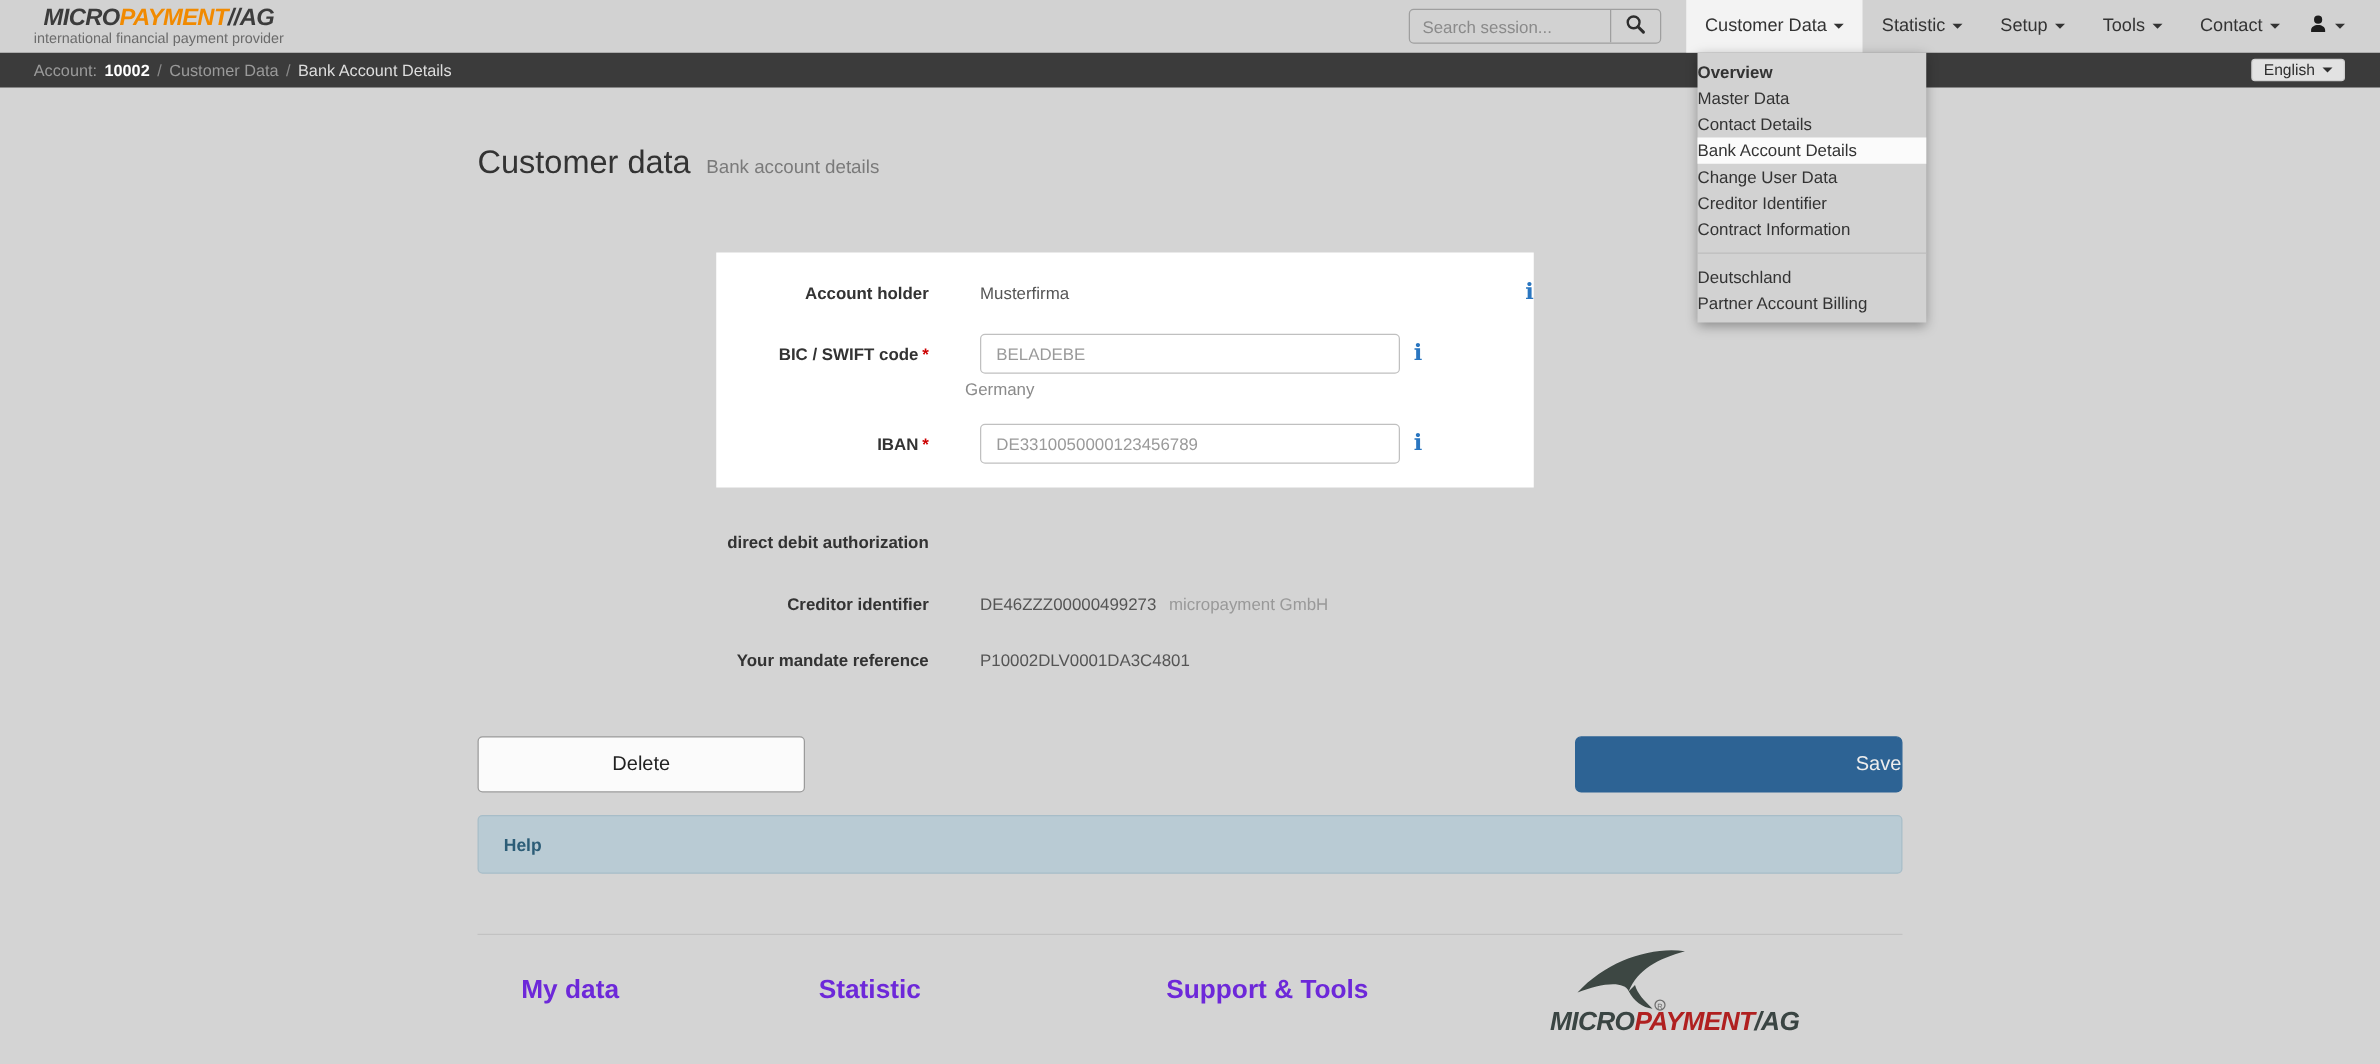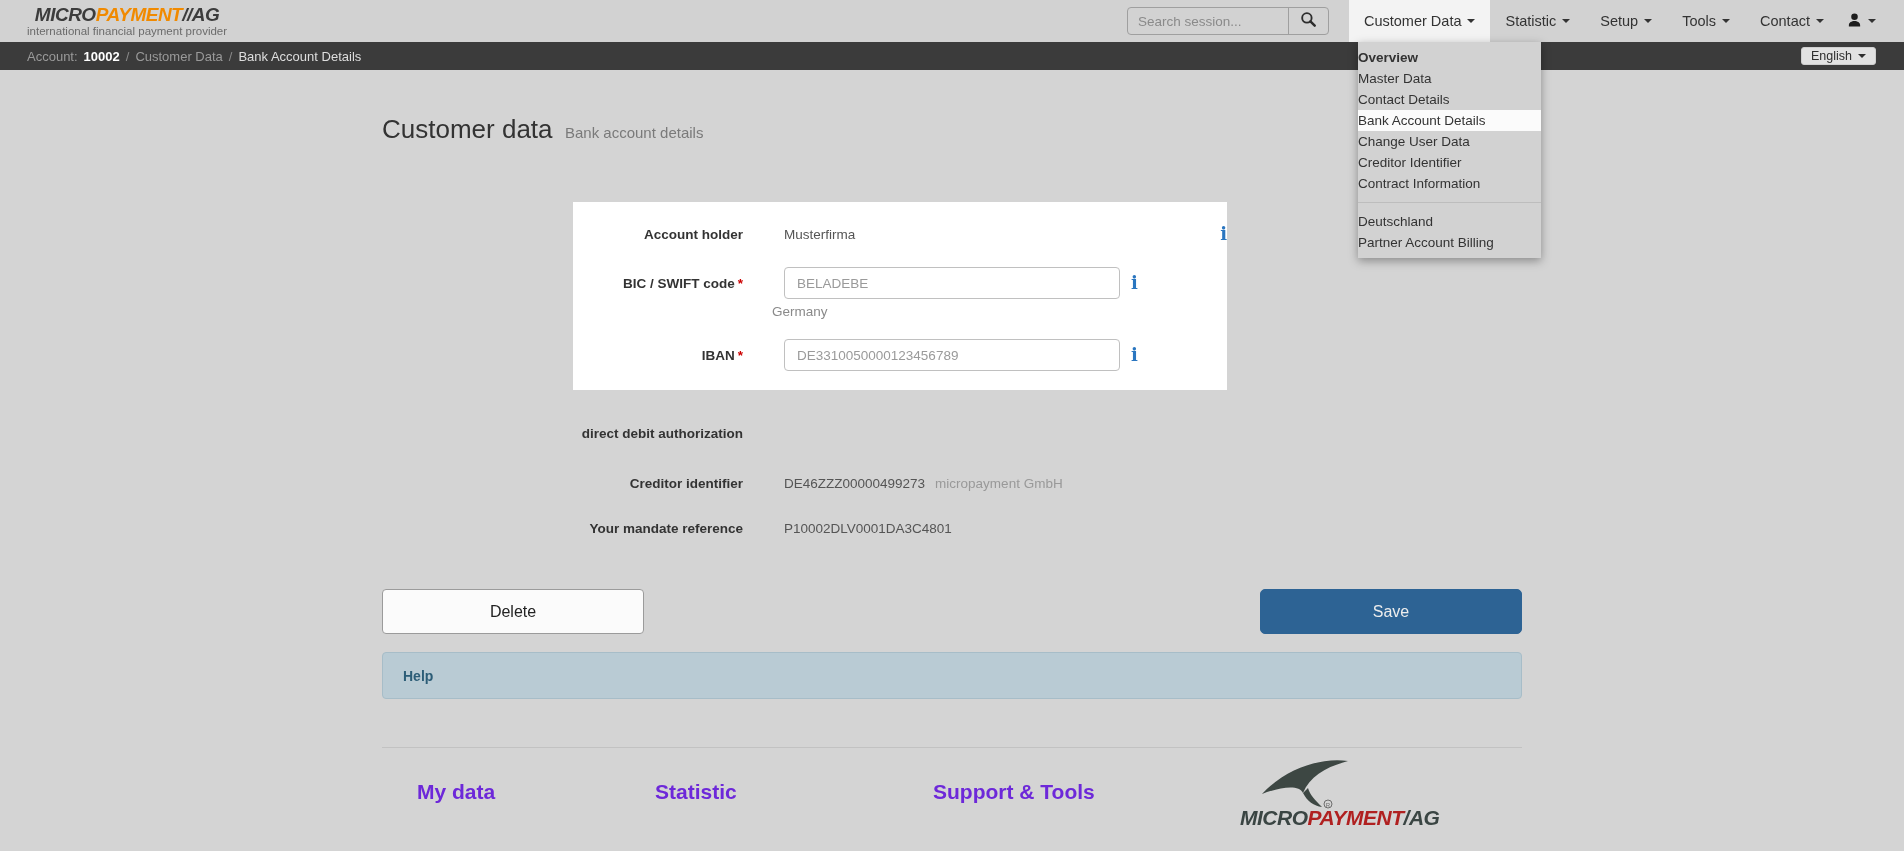--- a/index.html
+++ b/index.html
@@ -119,21 +119,21 @@
     margin-top: 2px; cursor: pointer; flex-shrink: 0; border-radius: 2px;
   }
   .dd-text { width: 332px; margin-left: 8px; font-size: 13.5px; color: #555; line-height: 17px; }
 
   .creditor-row { margin-top: 34px; }
   .mandate-row { margin-top: 30px; }
 
   .buttons-row { margin-top: 53px; display: flex; justify-content: space-between; }
   .btn { height: 45px; width: 262px; border-radius: 4px; font-size: 16px; cursor: pointer; font-family: "Liberation Sans", sans-serif; }
   .btn-delete { background: #fbfbfb; border: 1px solid #9b9b9b; color: #222; }
-  .btn-save { background: #2d6394; border: 1px solid #2d6394; border-radius: 5px; color: #ededed; }
+  .btn-save { background: #2d6394; border: 1px solid #2d6394; border-radius: 5px; color: #ededed; text-align: right; }
 
   .help-bar {
     margin-top: 18px; height: 47px; background: #b9cbd4;
     border: 1px solid #a7bdc8; border-radius: 4px;
     display: flex; align-items: center; padding: 0 20px;
     color: #2c5d77; font-weight: bold; font-size: 14px; cursor: pointer;
   }
 
   
   .footer { margin-top: 48px; border-top: 1px solid #c2c2c2; padding-top: 32px; display: flex; position: relative; }

